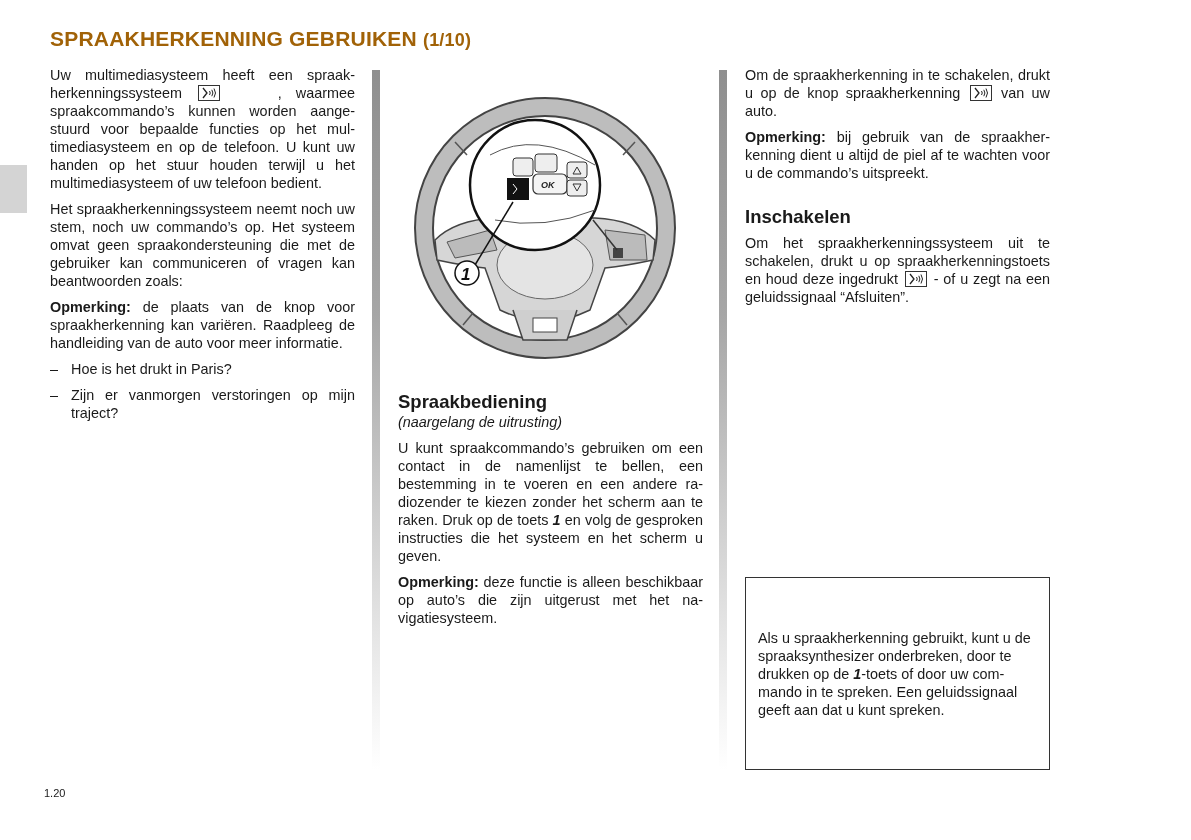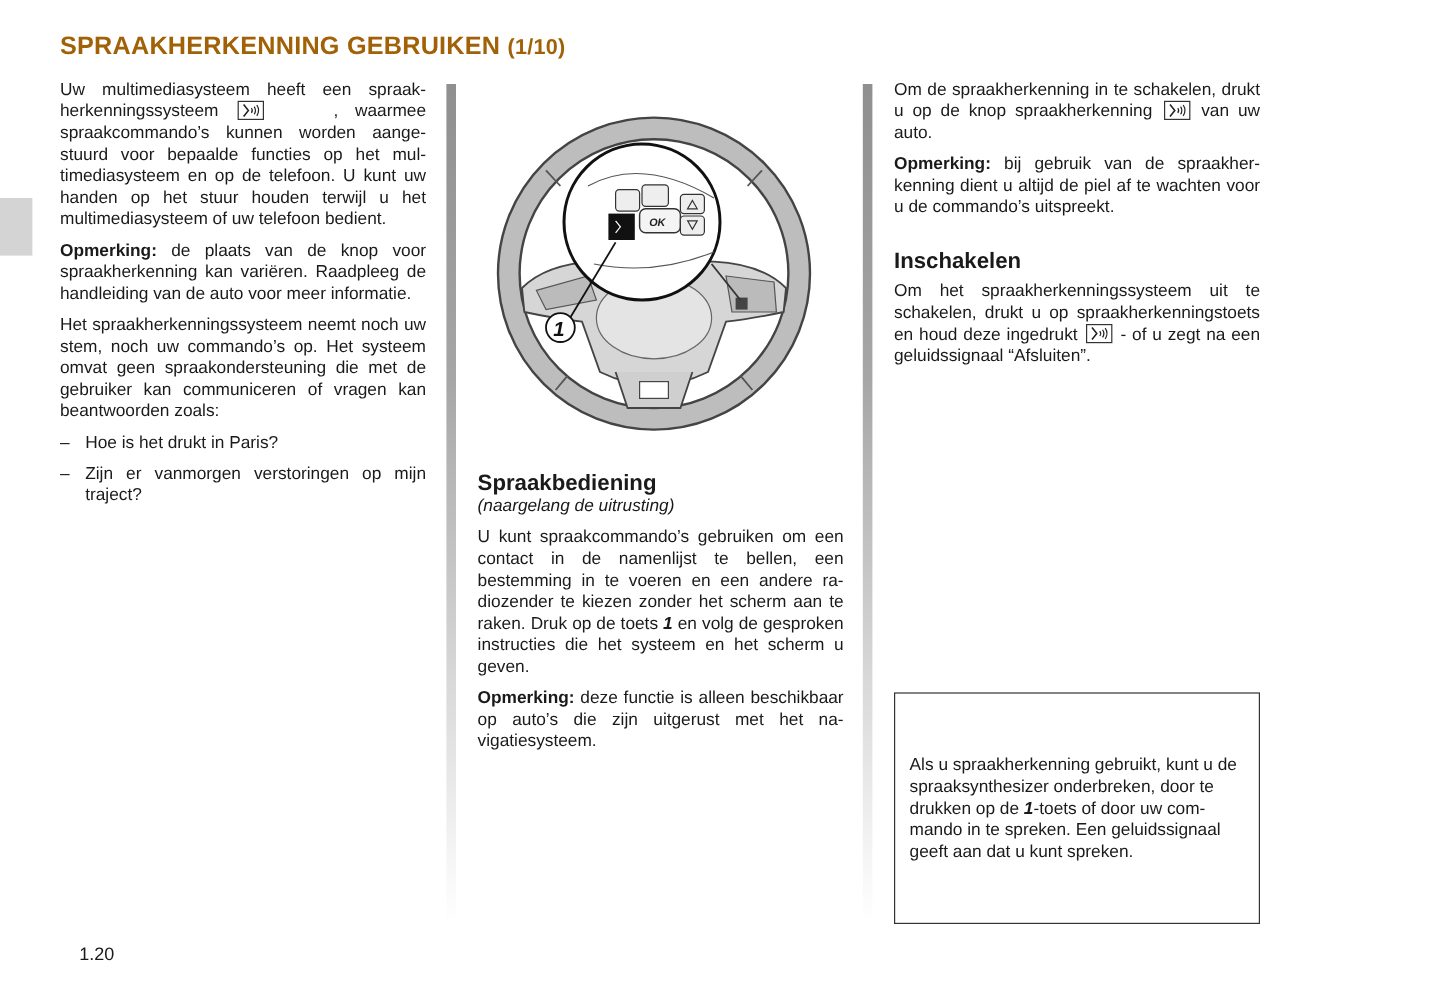--- a/index.html
+++ b/index.html
@@ -41,21 +41,21 @@
   .col1 { left: 50px; width: 305px; }
   .col2 { left: 398px; width: 305px; top: 380px; }
   .col3 { left: 745px; width: 305px; }
   .figure { position: absolute; left: 395px; top: 70px; width: 315px; height: 300px; font-style: italic; }
   .note-box {
     position: absolute; left: 745px; top: 577px; width: 305px; height: 193px;
     border: 1.5px solid #333; box-sizing: border-box;
     display: flex; align-items: center; padding: 0 12px;
     font-size: 14.4px; line-height: 18px;
   }
-  .footer-num { position: absolute; left: 66px; top: 787px; font-size: 15px; }
+  .footer-num { position: absolute; left: 44px; top: 787px; font-size: 11px; }
 </style>
 </head>
 <body>
 
 <h1 class="page-title"><span>SPRAAKHERKENNING GEBRUIKEN</span> <span class="page-num">(1/10)</span></h1>
 
 <div class="side-tab"></div>
 
 <div class="col-bar" style="left:372px"></div>
 <div class="col-bar" style="left:719px"></div>
@@ -66,22 +66,22 @@
     <span class="voice-icon">
       <svg width="18" height="12" viewBox="0 0 18 12">
           <path d="M3 1 L7 6 L3 11" fill="none" stroke="#222" stroke-width="1.3"></path>
           <path d="M9.5 4 Q11 6 9.5 8" fill="none" stroke="#222" stroke-width="1"></path>
           <path d="M11.8 2.8 Q14 6 11.8 9.2" fill="none" stroke="#222" stroke-width="1"></path>
           <path d="M14 1.5 Q17 6 14 10.5" fill="none" stroke="#222" stroke-width="1"></path>
         </svg>
     </span>
     &nbsp;&nbsp;&nbsp;<span>, waarmee spraakcommando’s kunnen worden aange­stuurd voor bepaalde functies op het mul­timediasysteem en op de telefoon. U kunt uw handen op het stuur houden terwijl u het multimediasysteem of uw telefoon bedient.</span>
   </p>
+  <p>Het spraakherkenningssysteem neemt noch uw stem, noch uw commando’s op. Het systeem omvat geen spraakondersteuning die met de gebruiker kan communiceren of vragen kan beantwoorden zoals:</p>
   <p><b>Opmerking:</b><span> de plaats van de knop voor spraakherkenning kan variëren. Raadpleeg de handleiding van de auto voor meer infor­matie.</span></p>
-  <p>Het spraakherkenningssysteem neemt noch uw stem, noch uw commando’s op. Het systeem omvat geen spraakondersteuning die met de gebruiker kan communiceren of vragen kan beantwoorden zoals:</p>
   <ul>
     <li><span class="dash">–</span><span>Hoe is het drukt in Paris?</span></li>
     <li><span class="dash">–</span><span>Zijn er vanmorgen verstoringen op mijn traject?</span></li>
   </ul>
 </div>
 
 <div class="figure">
   <svg width="315" height="300" viewBox="0 0 315 300">
     <defs>
       <radialGradient id="rimg" cx="50%" cy="45%" r="55%">

